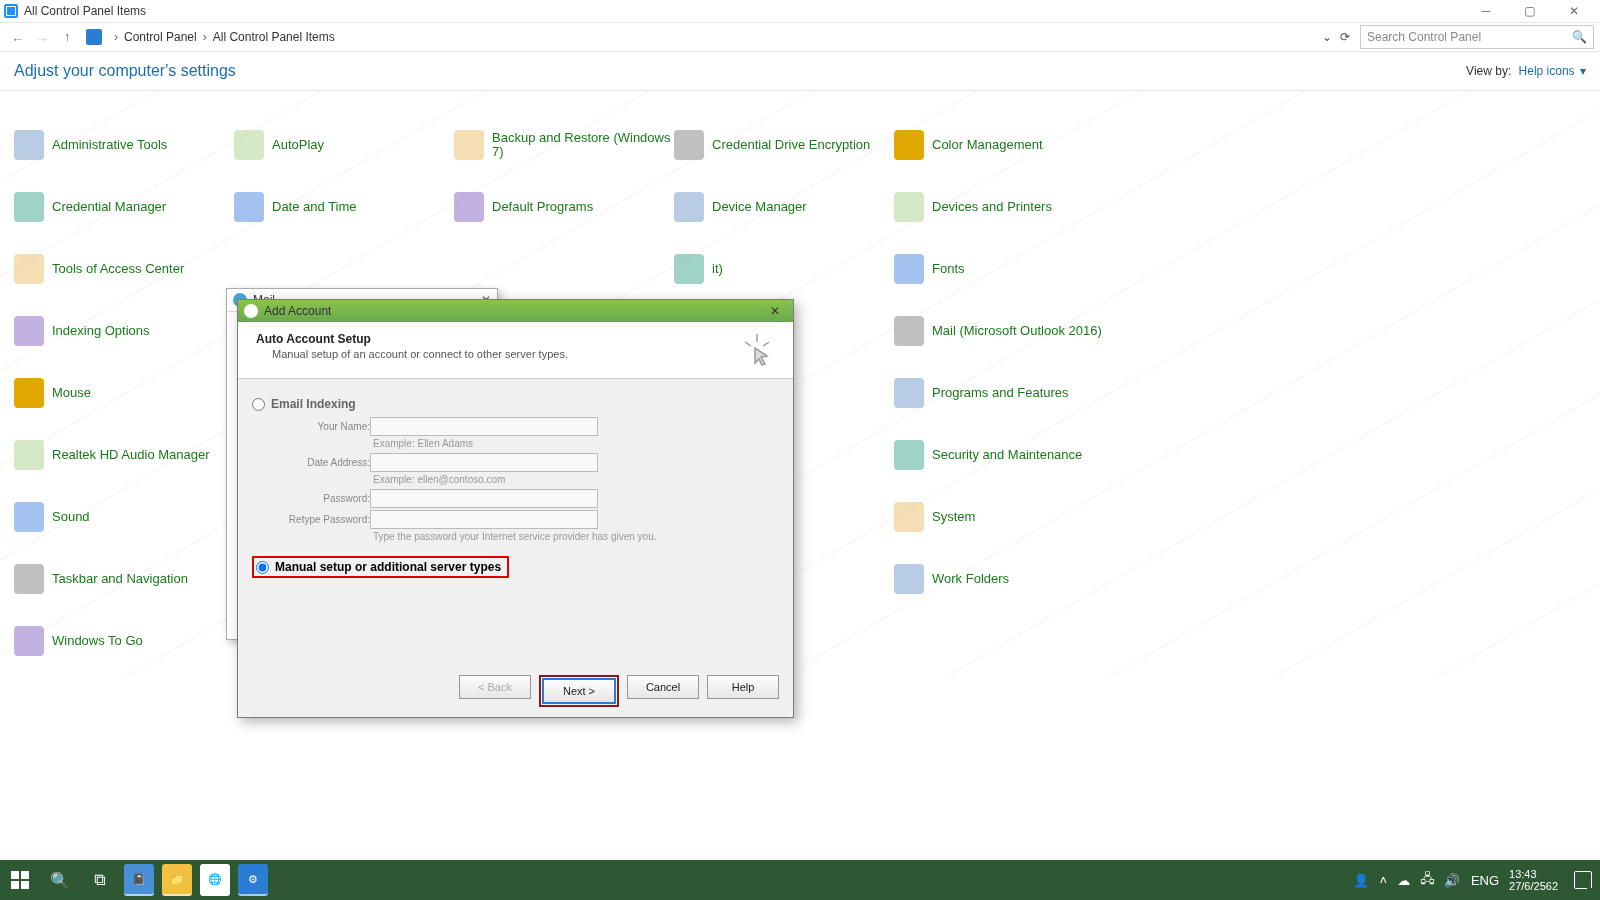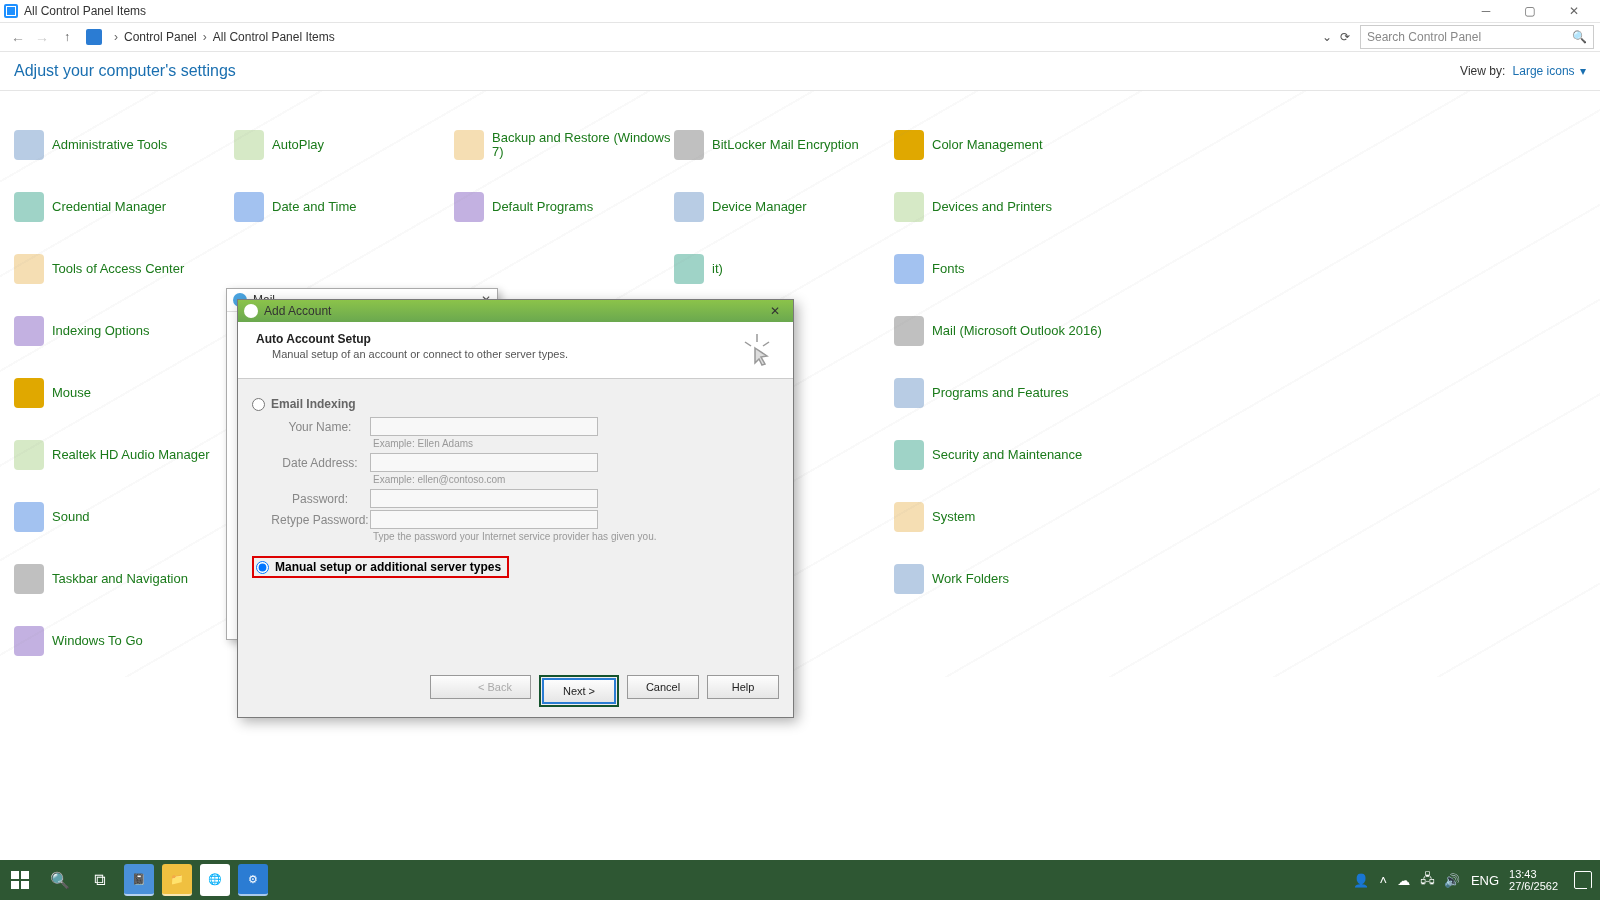--- a/index.html
+++ b/index.html
@@ -56,29 +56,29 @@
   .dlg-header .hsub{font-size:11px;color:#555;margin-left:16px;margin-top:2px;}
   .dlg-header .hicon{width:36px;height:36px;margin-left:auto;position:relative;}
   .dlg-header .hicon svg{width:36px;height:36px;}
   .dlg-body{padding:14px 14px 0 14px;background:#f0f0f0;}
   .radio-row{display:flex;align-items:center;margin:4px 0;}
   .radio-row input{margin:0 6px 0 0;}
   .radio-row label{font-size:12px;}
   .radio-row.bold label{font-weight:bold;}
   .form-grid{margin:6px 0 10px 18px;}
   .form-row{display:flex;align-items:center;margin:2px 0;}
-  .form-row .flabel{width:100px;text-align:center;font-size:12px;color:#888;}
+  .form-row .flabel{width:100px;text-align:right;font-size:10px;color:#888;}
   .form-row input{width:220px;height:17px;border:1px solid #bbb;background:#fff;font-size:11px;padding:0 3px;}
   .form-row input:disabled{background:#f8f8f8;color:#aaa;}
   .form-hint{font-size:10px;color:#999;margin-left:100px;margin-bottom:4px;padding-left:3px;}
   .manual-row{margin-top:4px;border:2px solid #d00;padding:2px 6px 2px 2px;display:inline-flex;align-items:center;}
   .dlg-footer{position:absolute;bottom:10px;right:14px;display:flex;gap:8px;}
   .dlg-btn{width:70px;height:22px;font-size:11px;border:1px solid #999;background:linear-gradient(#fdfdfd,#e6e6e6);display:flex;align-items:center;justify-content:center;color:#222;}
-  .dlg-btn.disabled{color:#aaa;padding-left:29px;}
-  .next-wrap{border:2px solid #14532d;padding:2px;display:inline-block;}
+  .dlg-btn.disabled{color:#aaa;}
+  .next-wrap{border:2px solid #7f1d1d;padding:2px;display:inline-block;}
   .next-wrap .dlg-btn{border:1px solid #2b7cd3;outline:1px solid #2b7cd3;}
   
   .taskbar{position:fixed;left:0;bottom:0;width:1600px;height:40px;background:#2e5733;display:flex;align-items:center;color:#fff;font-size:11px;}
   .taskbar .tbtn{width:40px;height:40px;display:flex;align-items:center;justify-content:center;color:#fff;font-size:16px;}
   .taskbar .tbtn svg{width:18px;height:18px;fill:#fff;}
   .task-icons{display:flex;}
   .task-icons .ticon{width:30px;height:30px;margin:5px 4px;border-radius:3px;display:flex;align-items:center;justify-content:center;border-bottom:2px solid rgba(255,255,255,0.6);}
   .tray{margin-left:auto;display:flex;align-items:center;padding-right:8px;gap:10px;}
   .tray .clock{text-align:left;line-height:1.1;font-size:11px;}
   .tray .glyph{font-size:13px;}
@@ -116,21 +116,21 @@
       <span>Search Control Panel</span>
       <span class="mag">🔍</span>
     </div>
   </div>
 </div>
 
 <div class="heading-row">
   <h1>Adjust your computer's settings</h1>
   <div class="viewby">
     <span>View by:</span>
-    <span class="link">Large icons</span>
+    <span class="link">Help icons</span>
     <span class="dd">▾</span>
   </div>
 </div>
 
 <div class="items-area">
   <div class="wm"></div>
   <div class="cp-grid" id="cp-grid">
       <div class="cp-item">
         <div class="icon ic0"></div>
         <div class="lbl">Administrative Tools</div>
@@ -138,21 +138,21 @@
       <div class="cp-item">
         <div class="icon ic1"></div>
         <div class="lbl">AutoPlay</div>
       </div>
       <div class="cp-item">
         <div class="icon ic2"></div>
         <div class="lbl">Backup and Restore (Windows 7)</div>
       </div>
       <div class="cp-item">
         <div class="icon ic3"></div>
-        <div class="lbl">BitLocker Mail Encryption</div>
+        <div class="lbl">Credential Drive Encryption</div>
       </div>
       <div class="cp-item">
         <div class="icon ic4"></div>
         <div class="lbl">Color Management</div>
       </div>
       <div class="cp-item">
         <div class="icon ic5"></div>
         <div class="lbl">Credential Manager</div>
       </div>
       <div class="cp-item">

